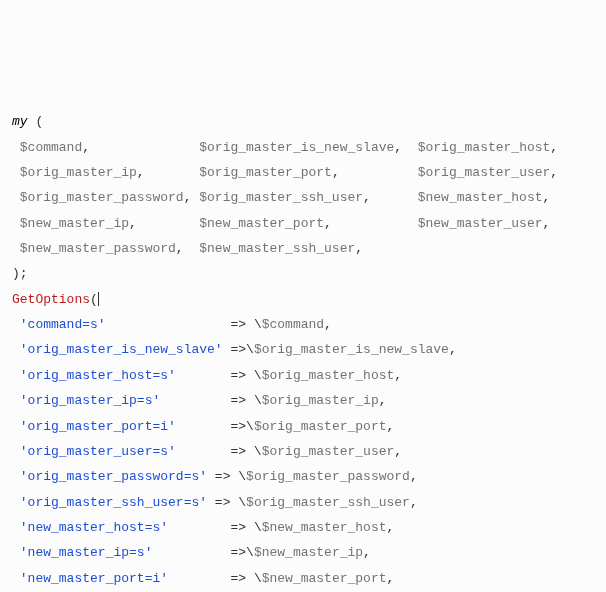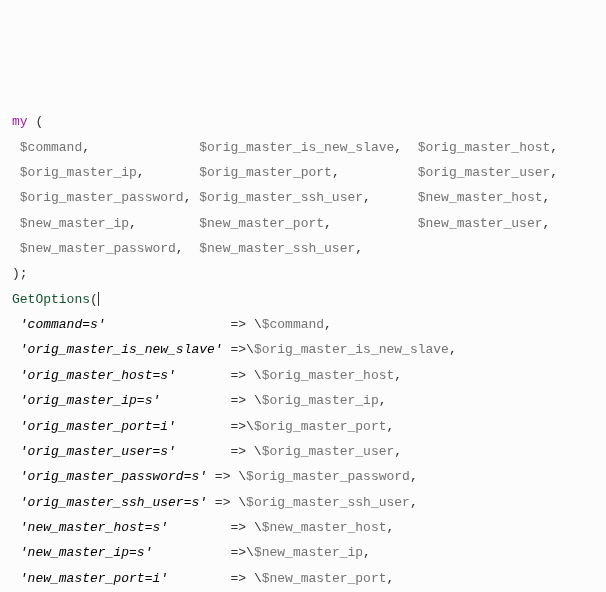--- a/index.html
+++ b/index.html
@@ -5,23 +5,23 @@
   body {
     margin: 0;
     padding: 8px 12px;
     background: #fcfcfc;
     font-family: Consolas, "Courier New", monospace;
     font-size: 13px;
     line-height: 1.95;
     color: #333;
     white-space: pre;
   }
-  .kw { color: #a21caf; }
-  .fn { color: #14532d; }
-  .str { color: #000000; font-style: italic; }
+  .kw { color: #000000; font-style: italic; }
+  .fn { color: #b91c1c; }
+  .str { color: #1d4ed8; }
   .var { color: #737373; }
   .arrow { color: #333; }
   .cursor {
     display: inline-block;
     width: 1px;
     height: 14px;
     background: #333;
     vertical-align: middle;
     margin-left: 0px;
   }

